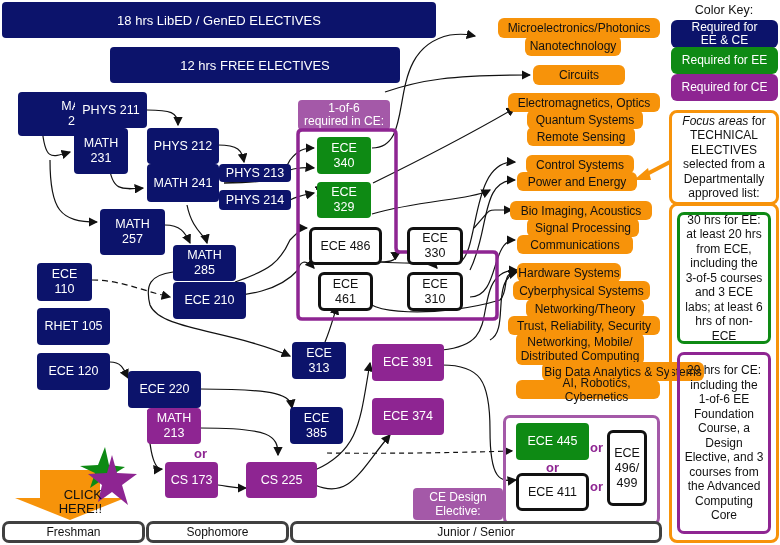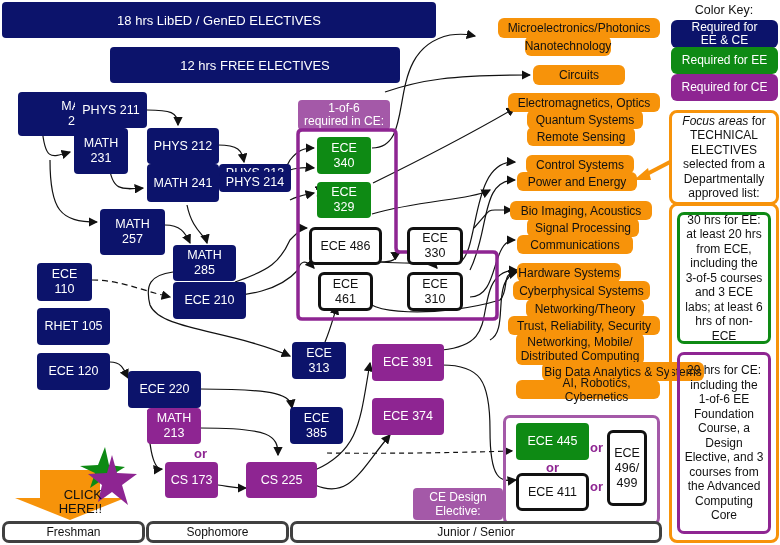--- a/index.html
+++ b/index.html
@@ -71,21 +71,21 @@
 <div class="n navy" style="left:2px;top:2px;width:434px;height:36px;font-size:13px;">18 hrs LibED / GenED ELECTIVES</div>
 <div class="n navy" style="left:110px;top:47px;width:290px;height:36px;font-size:13px;">12 hrs FREE ELECTIVES</div>
 
 <div class="n navy" style="left:18px;top:92px;width:73px;height:44px;padding-left:48px;">MATH 221</div>
 <div class="n navy" style="left:75px;top:92px;width:72px;height:36px;">PHYS 211</div>
 <div class="n navy" style="left:74px;top:128px;width:54px;height:46px;">MATH
 231</div>
 <div class="n navy" style="left:147px;top:128px;width:72px;height:36px;">PHYS 212</div>
 <div class="n navy" style="left:147px;top:164px;width:72px;height:38px;">MATH 241</div>
 <div class="n navy" style="left:219px;top:164px;width:72px;height:18px;">PHYS 213</div>
-<div class="n navy" style="left:219px;top:172px;width:72px;height:20px;">PHYS 214</div>
+<div class="n navy" style="left:219px;top:190px;width:72px;height:20px;">PHYS 214</div>
 <div class="n navy" style="left:100px;top:209px;width:65px;height:46px;">MATH
 257</div>
 <div class="n navy" style="left:173px;top:245px;width:63px;height:36px;">MATH
 285</div>
 
 <div class="n navy" style="left:37px;top:263px;width:55px;height:38px;">ECE
 110</div>
 <div class="n navy" style="left:173px;top:282px;width:73px;height:37px;">ECE 210</div>
 <div class="n navy" style="left:37px;top:308px;width:73px;height:37px;">RHET 105</div>
 <div class="n navy" style="left:37px;top:353px;width:73px;height:37px;">ECE 120</div>
@@ -126,21 +126,21 @@
 <div class="n green" style="left:516px;top:423px;width:73px;height:37px;">ECE 445</div>
 <div class="or" style="left:590px;top:440px;">or</div>
 <div class="or" style="left:546px;top:460px;">or</div>
 <div class="n white" style="left:516px;top:473px;width:73px;height:38px;">ECE 411</div>
 <div class="or" style="left:590px;top:479px;">or</div>
 <div class="n white" style="left:607px;top:430px;width:40px;height:76px;">ECE
 496/
 499</div>
 
 <div class="n orange" style="left:498px;top:18px;width:162px;height:20px;">Microelectronics/Photonics</div>
-<div class="n orange" style="left:525px;top:36px;width:86px;height:20px;">Nanotechnology</div>
+<div class="n orange" style="left:525px;top:36px;width:96px;height:20px;">Nanotechnology</div>
 <div class="n orange" style="left:533px;top:65px;width:92px;height:20px;">Circuits</div>
 <div class="n orange" style="left:508px;top:93px;width:152px;height:19px;">Electromagnetics, Optics</div>
 <div class="n orange" style="left:527px;top:110px;width:116px;height:19px;">Quantum Systems</div>
 <div class="n orange" style="left:527px;top:127px;width:108px;height:19px;">Remote Sensing</div>
 <div class="n orange" style="left:526px;top:155px;width:108px;height:19px;">Control Systems</div>
 <div class="n orange" style="left:517px;top:172px;width:120px;height:19px;">Power and Energy</div>
 <div class="n orange" style="left:510px;top:201px;width:142px;height:19px;">Bio Imaging, Acoustics</div>
 <div class="n orange" style="left:527px;top:218px;width:112px;height:19px;">Signal Processing</div>
 <div class="n orange" style="left:517px;top:235px;width:116px;height:19px;">Communications</div>
 <div class="n orange" style="left:517px;top:263px;width:104px;height:19px;">Hardware Systems</div>

